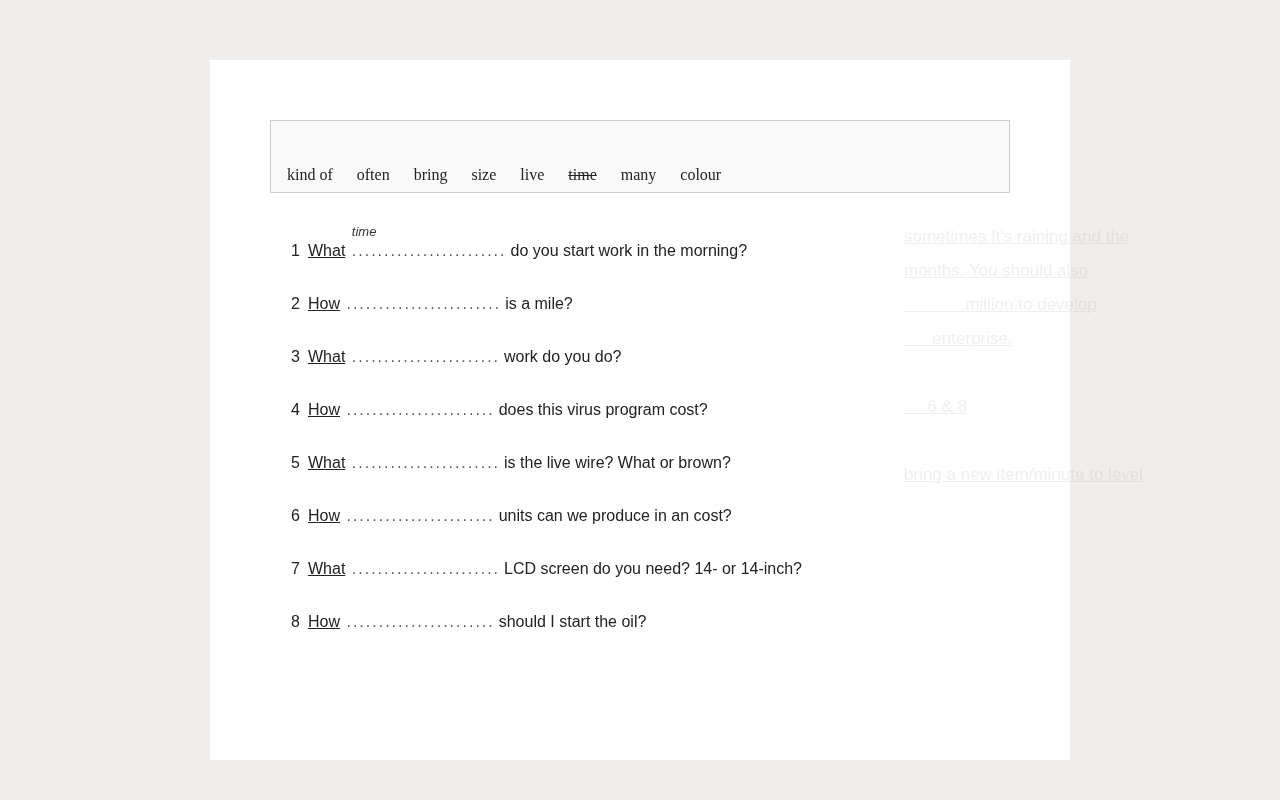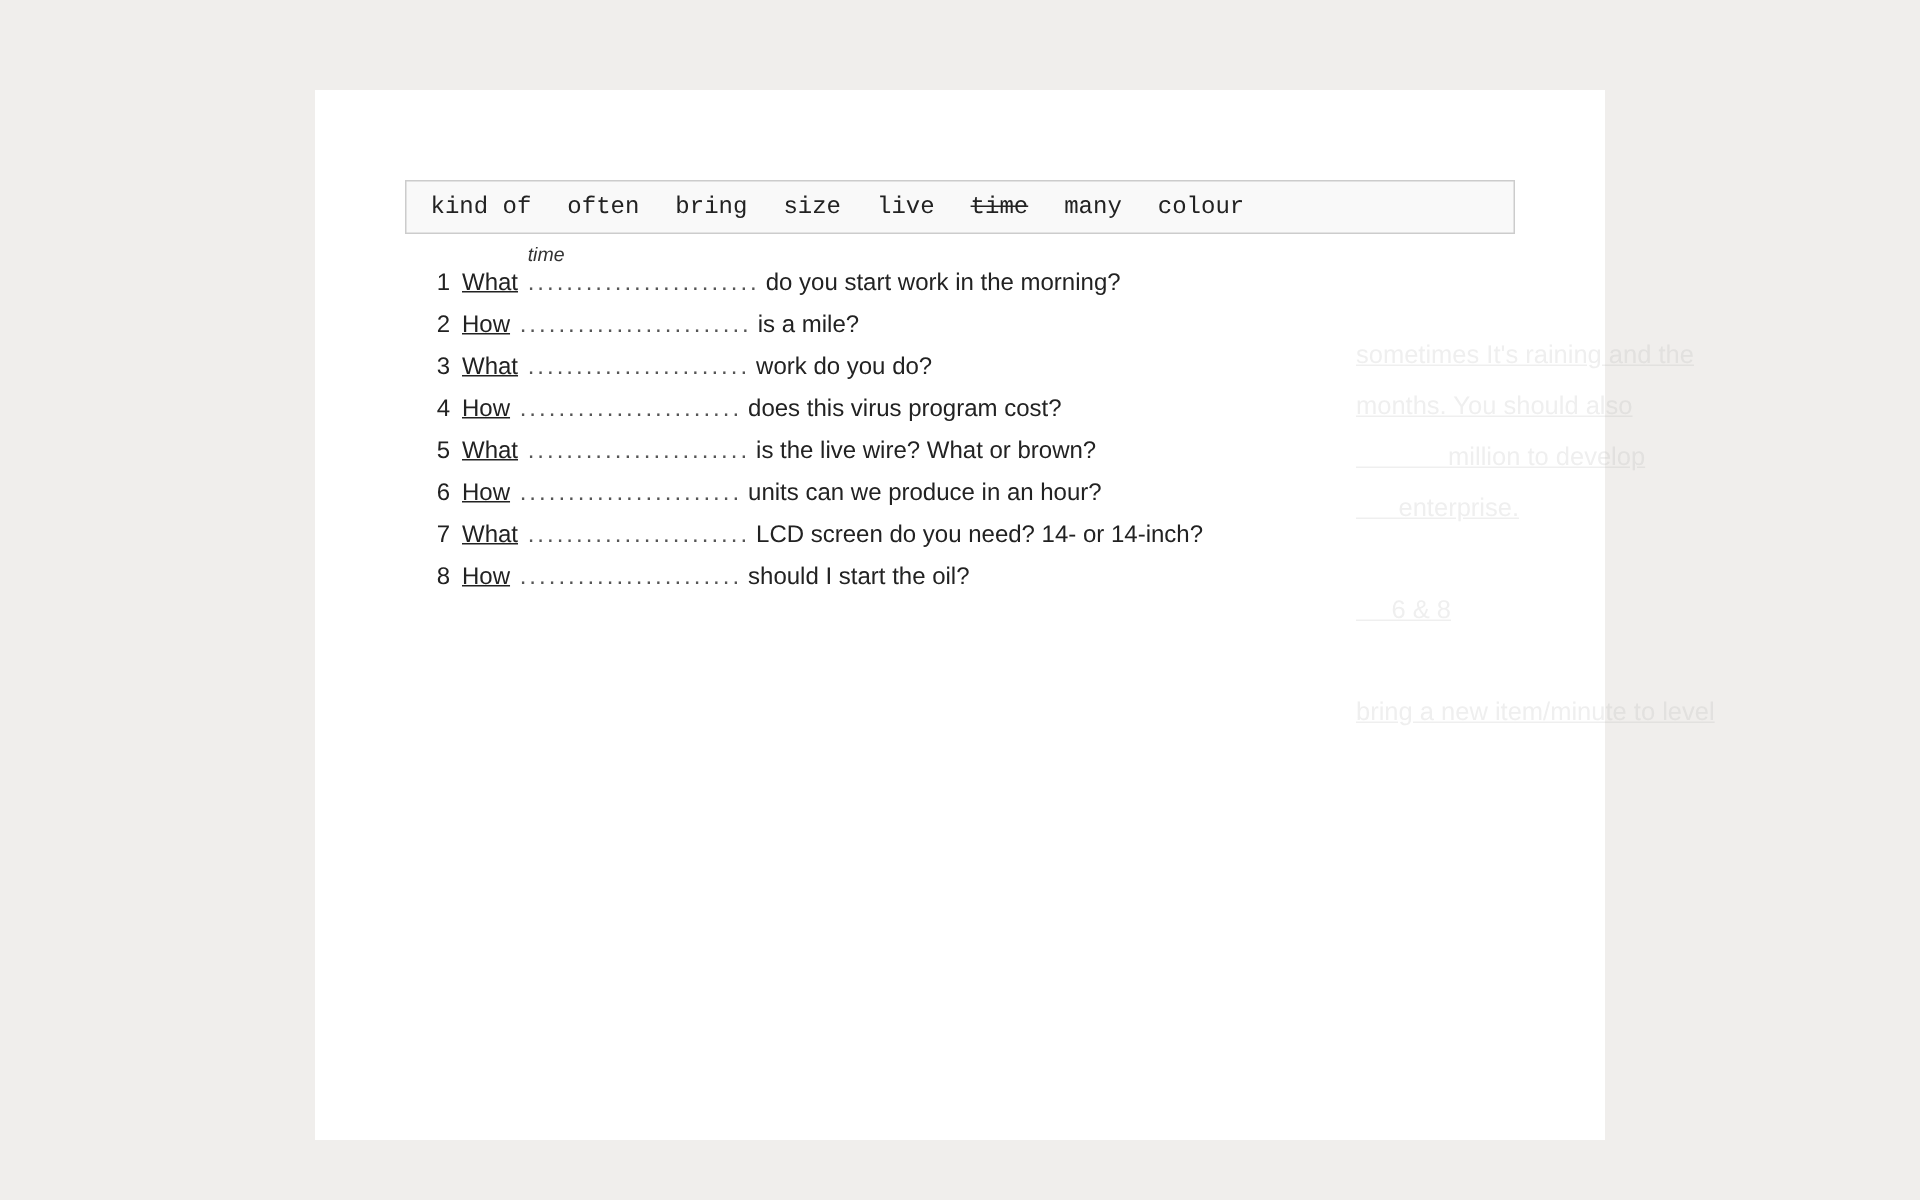--- a/index.html
+++ b/index.html
@@ -52,22 +52,23 @@
       flex-direction: row;
       align-items: center;
       padding: 8px 16px;
       gap: 24px;
       margin-bottom: 24px;
       width: 740px;
     }
 
     .word-item {
       font-size: 16px;
-      font-family: Liberation Mono, monospace;
+      font-family: Liberation Serif, serif;
       color: #222;
+      margin-top: 37px;
     }
 
     .word-item.strikethrough {
       text-decoration: line-through;
     }
 
     .questions-list {
       list-style: none;
       display: flex;
       flex-direction: column;
@@ -114,20 +115,21 @@
       left: 0;
       font-style: italic;
       font-size: 13px;
       color: #333;
       font-family: Arial, sans-serif;
       white-space: nowrap;
     }
 
     .q-rest {
       flex: 1;
+      margin-top: 25px;
     }
 
     .bg-text-right {
       position: fixed;
       right: 16px;
       top: 200px;
       width: 380px;
       font-size: 17px;
       color: rgba(160, 160, 160, 0.35);
       font-family: Arial, sans-serif;
@@ -158,21 +160,21 @@
       <span class="word-item">colour</span>
     </div>
 
   <ol class="questions-list">
 
   <li class="question-row"><span class="q-number">1</span><span class="q-starter">What</span>&nbsp;<span class="q-answer-above"><span class="q-answer-text">time</span><span class="q-dots">........................</span></span><span class="q-rest"> do you start work in the morning?</span></li>
       <li class="question-row"><span class="q-number">2</span><span class="q-starter">How</span>&nbsp;<span class="q-answer-above"><span class="q-dots">........................</span></span><span class="q-rest"> is a mile?</span></li>
       <li class="question-row"><span class="q-number">3</span><span class="q-starter">What</span>&nbsp;<span class="q-answer-above"><span class="q-dots">.......................</span></span><span class="q-rest"> work do you do?</span></li>
       <li class="question-row"><span class="q-number">4</span><span class="q-starter">How</span>&nbsp;<span class="q-answer-above"><span class="q-dots">.......................</span></span><span class="q-rest"> does this virus program cost?</span></li>
       <li class="question-row"><span class="q-number">5</span><span class="q-starter">What</span>&nbsp;<span class="q-answer-above"><span class="q-dots">.......................</span></span><span class="q-rest"> is the live wire? What or brown?</span></li>
-      <li class="question-row"><span class="q-number">6</span><span class="q-starter">How</span>&nbsp;<span class="q-answer-above"><span class="q-dots">.......................</span></span><span class="q-rest"> units can we produce in an hour?</span></li>
+      <li class="question-row"><span class="q-number">6</span><span class="q-starter">How</span>&nbsp;<span class="q-answer-above"><span class="q-dots">.......................</span></span><span class="q-rest"> units can we produce in an cost?</span></li>
       <li class="question-row"><span class="q-number">7</span><span class="q-starter">What</span>&nbsp;<span class="q-answer-above"><span class="q-dots">.......................</span></span><span class="q-rest"> LCD screen do you need? 14- or 14-inch?</span></li>
       <li class="question-row"><span class="q-number">8</span><span class="q-starter">How</span>&nbsp;<span class="q-answer-above"><span class="q-dots">.......................</span></span><span class="q-rest"> should I start the oil?</span></li>
     </ol>
 </div>
 
 <div class="bg-text-right">
   <div style="opacity:0.5; line-height:2;">
     sometimes It's raining and the<br>
     months. You should also<br>
     &nbsp;&nbsp;&nbsp;&nbsp;&nbsp;&nbsp;&nbsp;&nbsp;&nbsp;&nbsp;&nbsp;&nbsp;&nbsp;million to develop<br>

